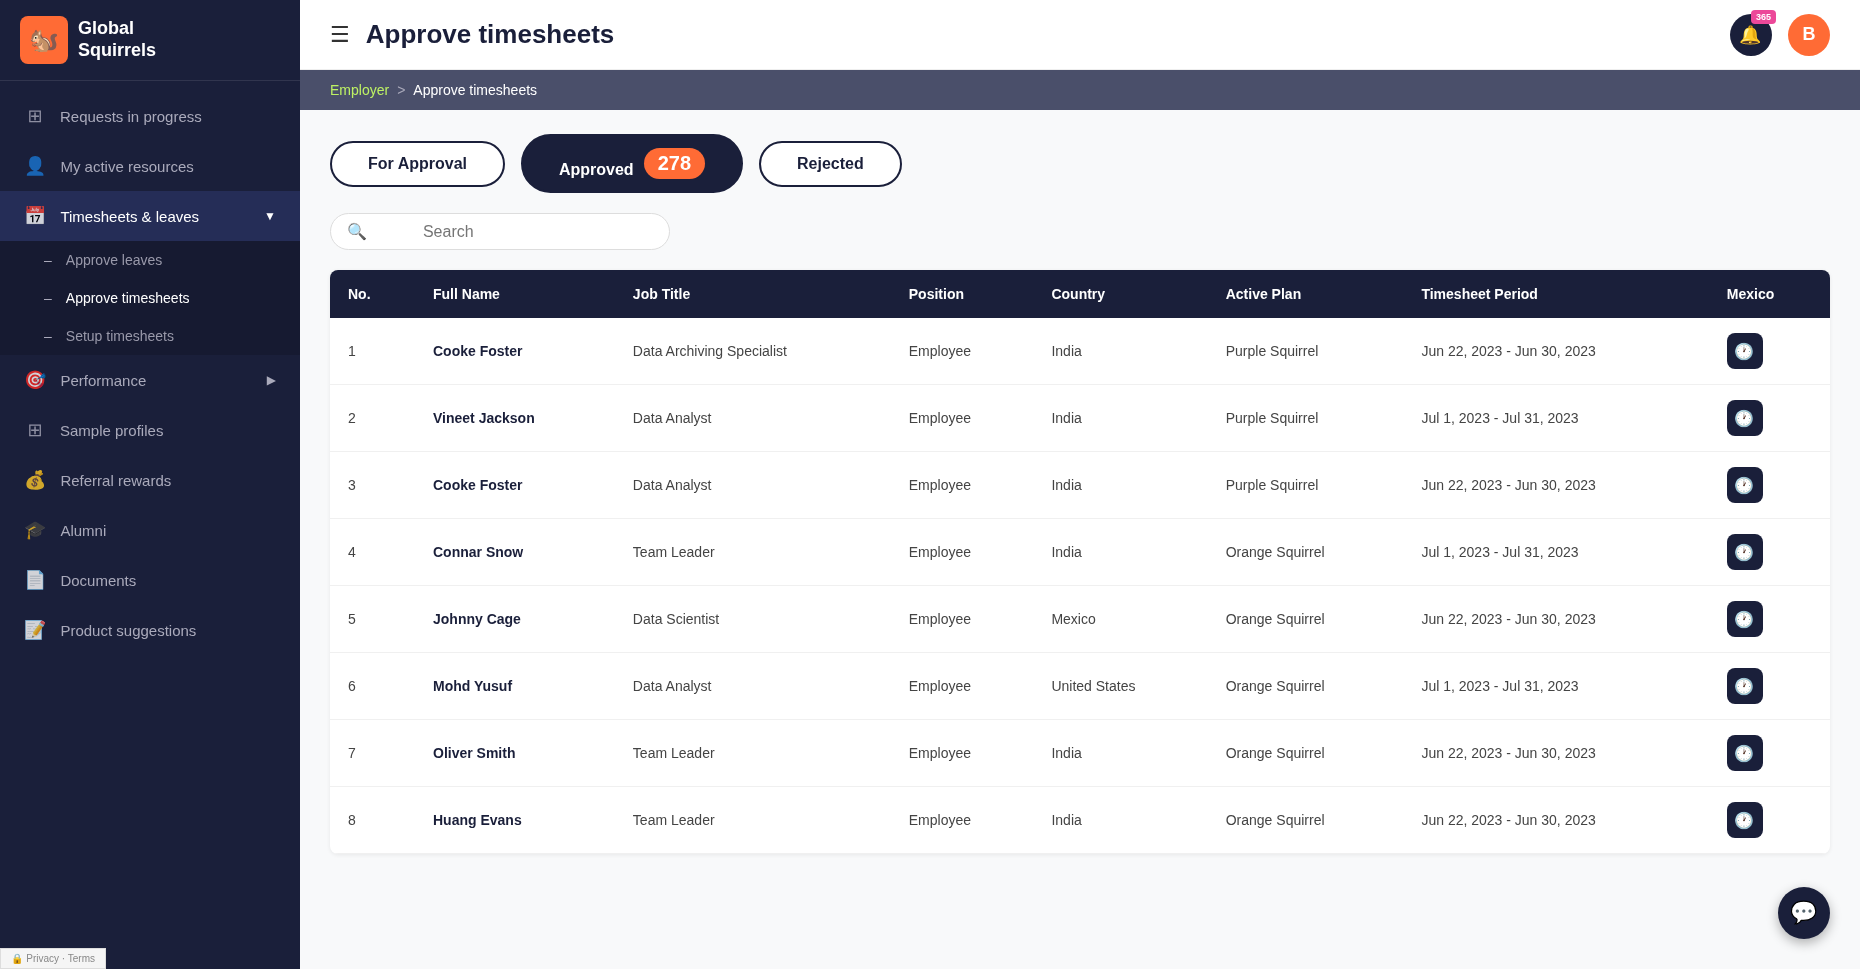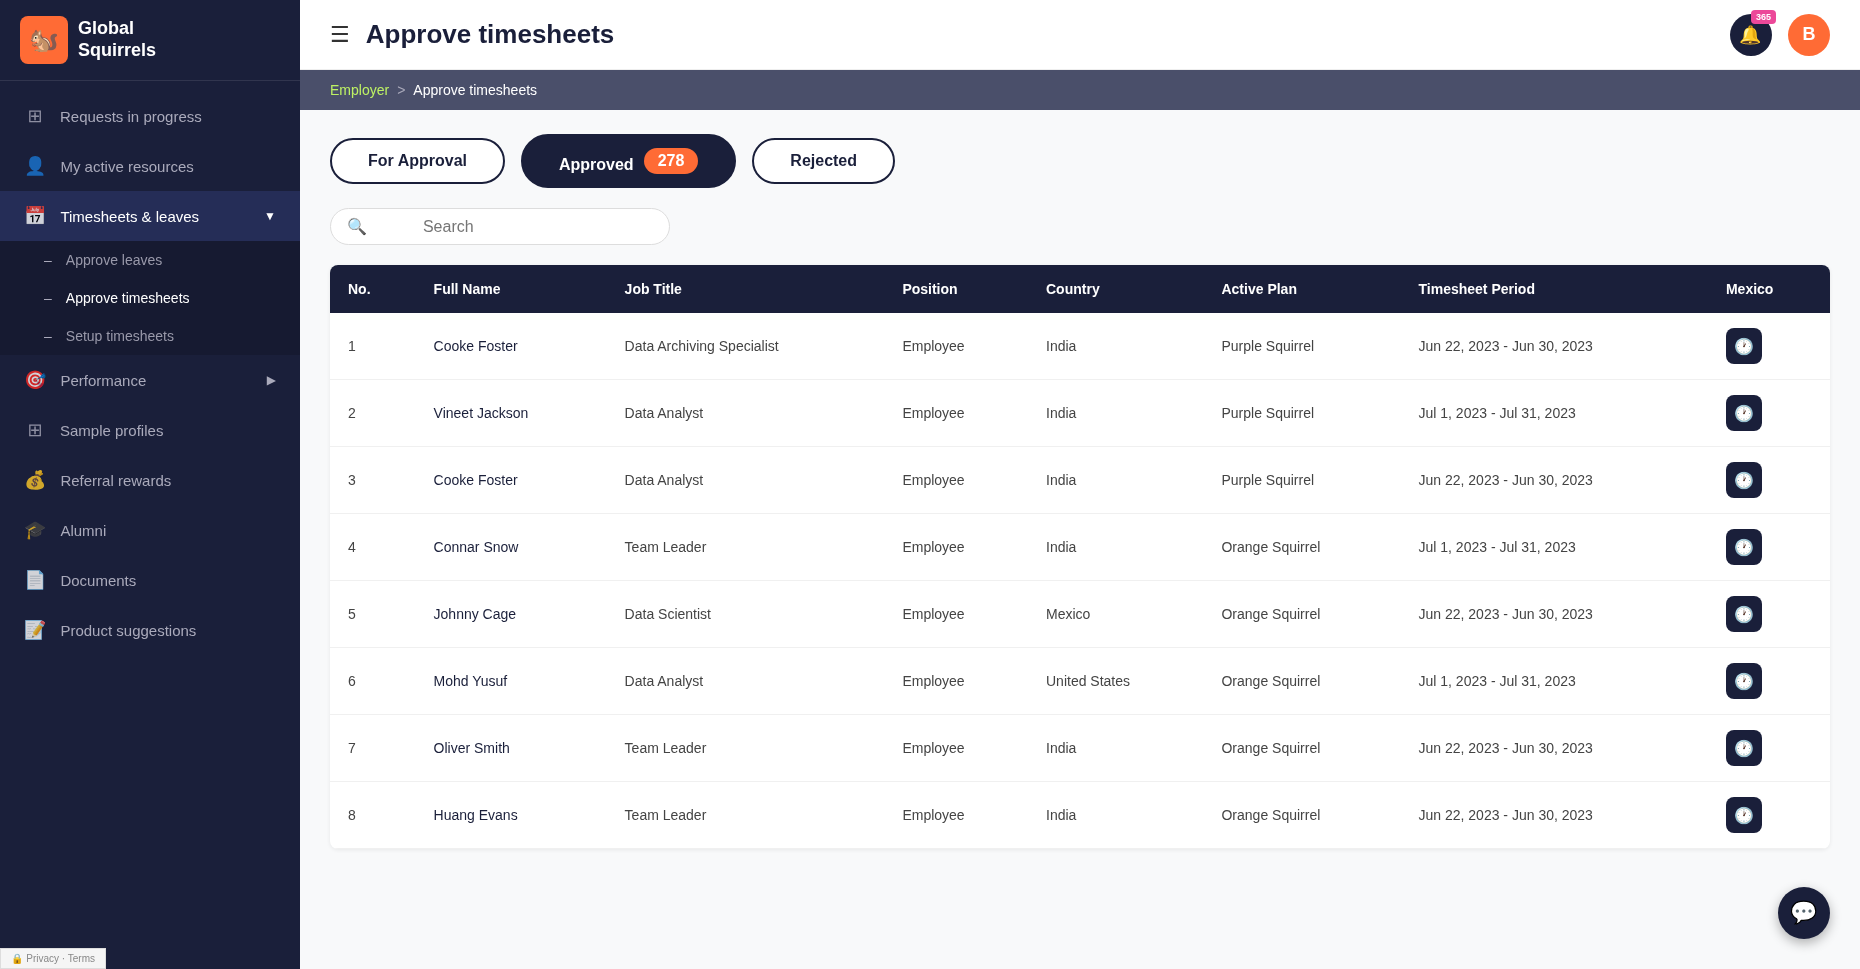--- a/index.html
+++ b/index.html
@@ -166,21 +166,21 @@
       align-items: flex-end;
       gap: 0;
     }
     .tab-btn.active-tab {
       background: #1a1f3a;
       color: white;
     }
     .tab-btn .count-badge {
       background: #ff6b35;
       color: white;
-      font-size: 16px;
+      font-size: 20px;
       font-weight: 700;
       border-radius: 20px;
       padding: 4px 14px;
       margin-left: 10px;
     }
 
     
     .search-row { margin-bottom: 20px; }
     .search-box {
       display: flex;
@@ -222,21 +222,21 @@
       font-weight: 600;
     }
     tbody tr {
       border-bottom: 1px solid #f0f0f0;
     }
     tbody td {
       padding: 15px 18px;
       font-size: 14px;
       color: #444;
     }
-    tbody td.bold-name { font-weight: 400; color: #1a1f3a; }
+    tbody td.bold-name { font-weight: 700; color: #1a1f3a; }
     .action-btn {
       width: 36px; height: 36px;
       background: #1a1f3a;
       border-radius: 8px;
       display: flex; align-items: center; justify-content: center;
       cursor: pointer;
       color: white;
       font-size: 16px;
     }
 

